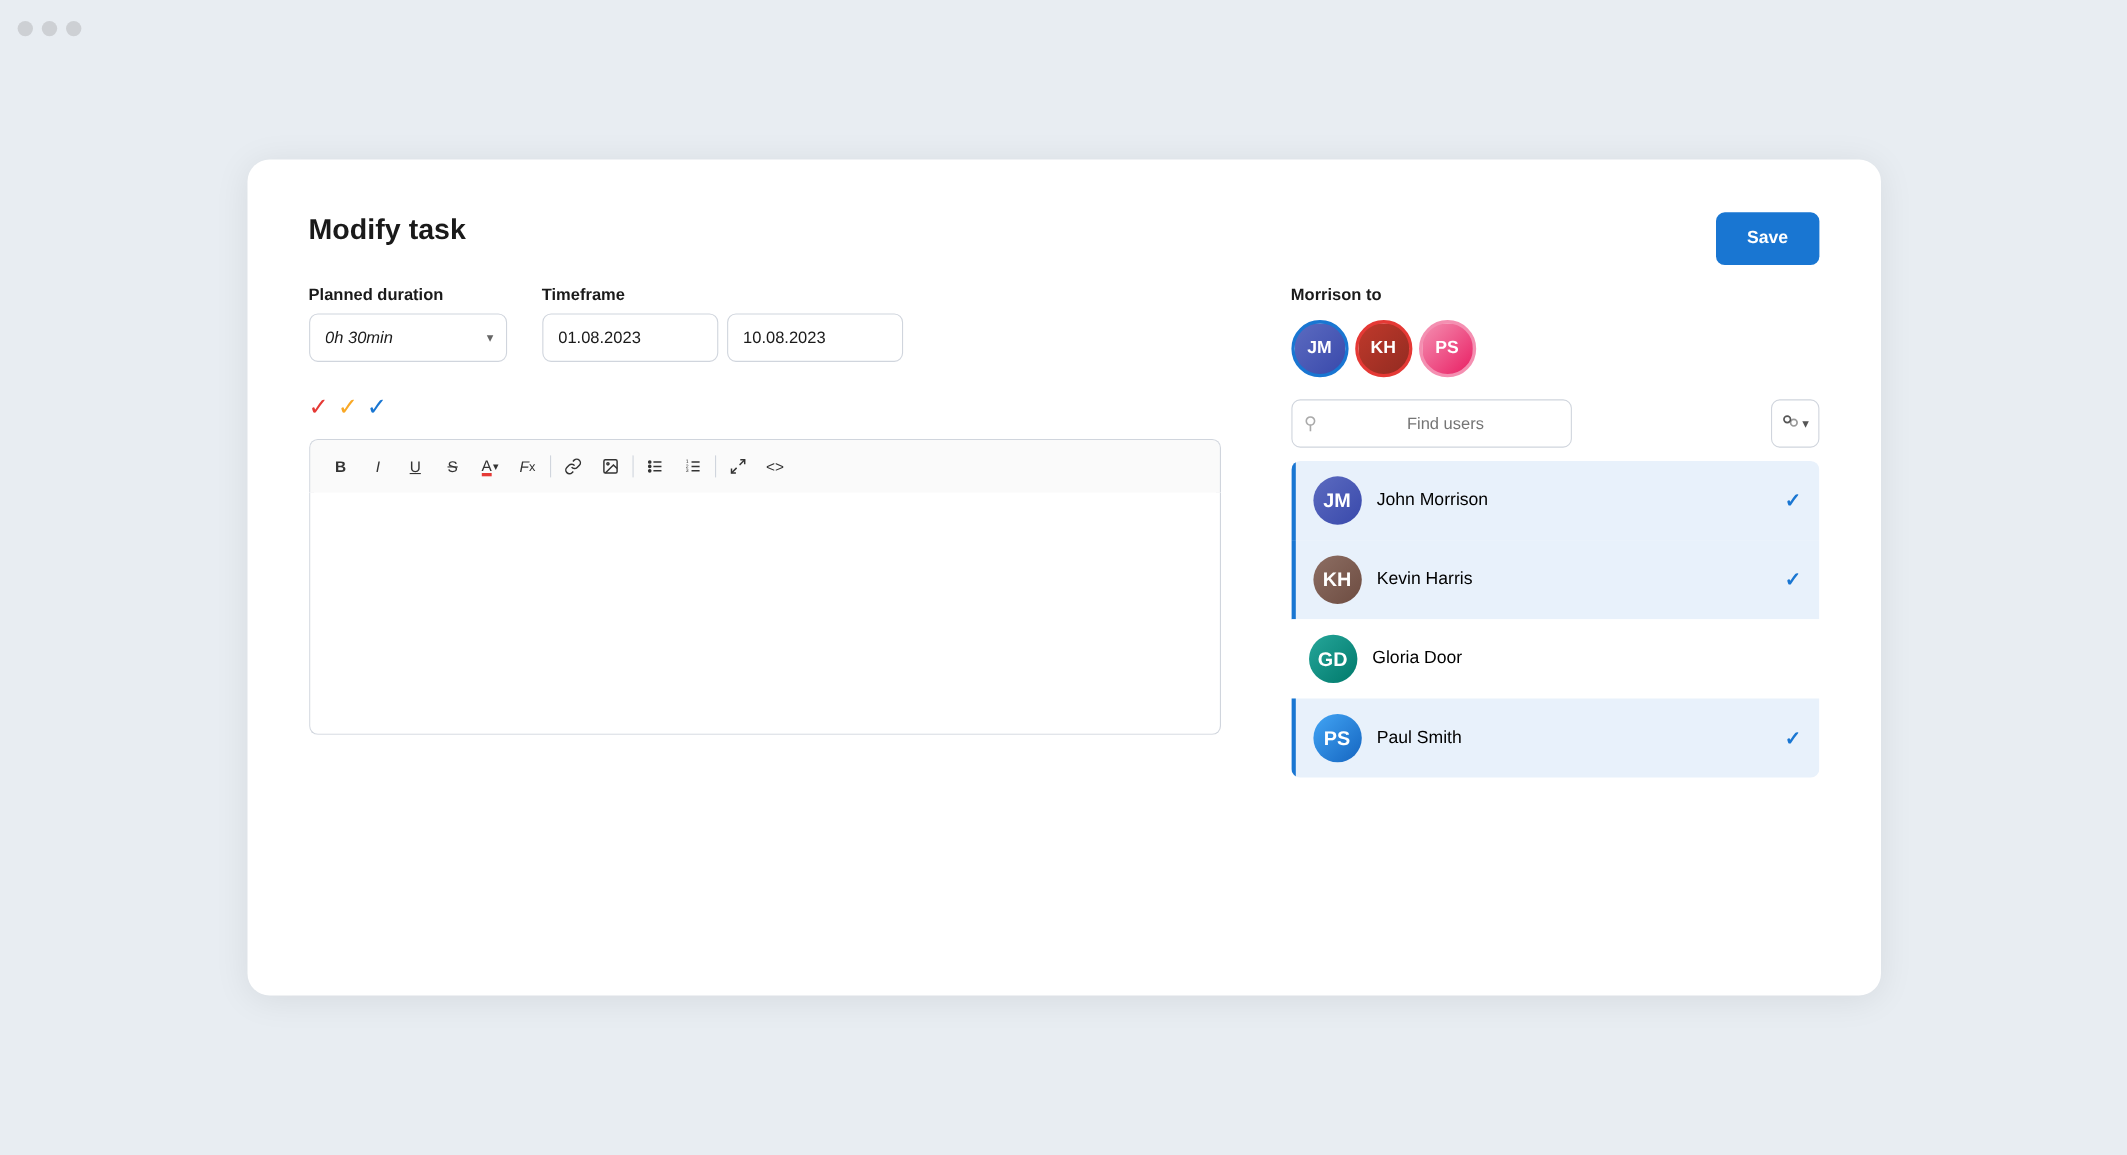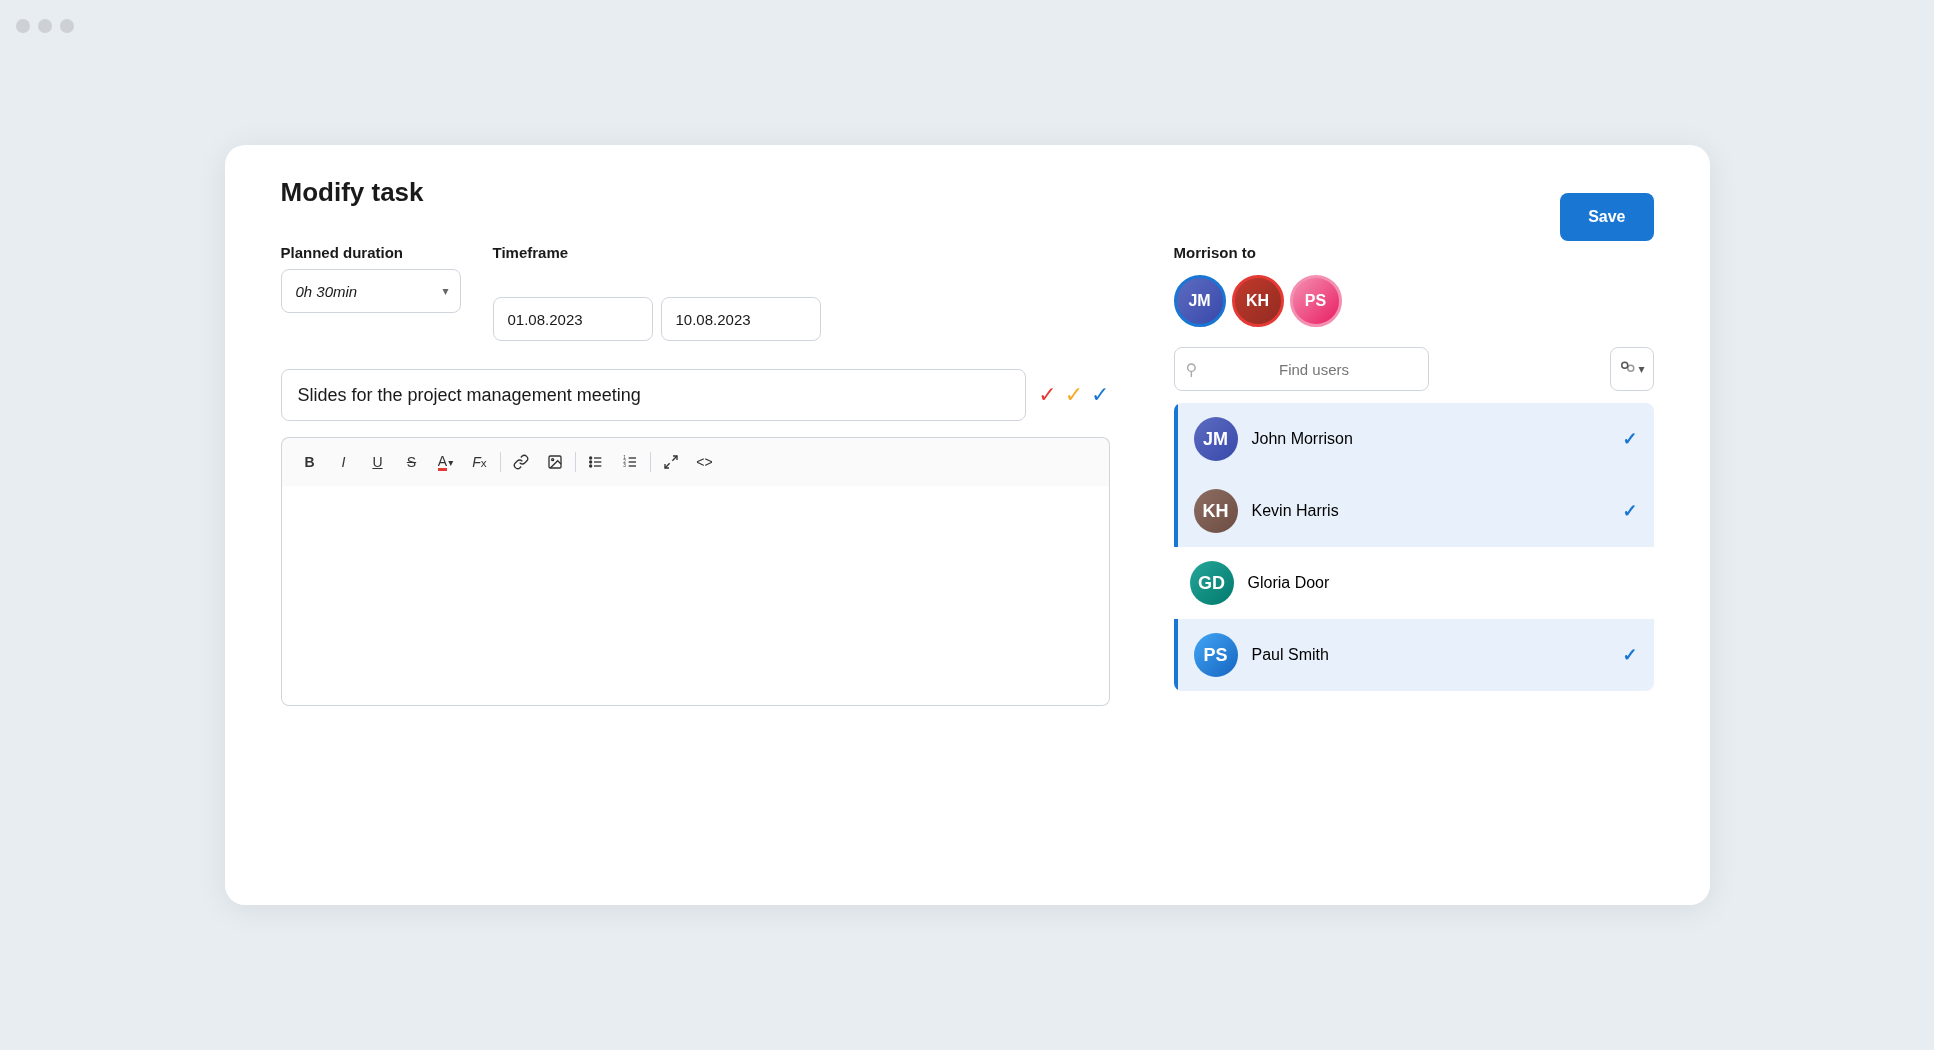--- a/index.html
+++ b/index.html
@@ -23,21 +23,21 @@
       gap: 8px;
     }
     .titlebar-dot {
       width: 14px; height: 14px;
       border-radius: 50%;
       background: #cdd0d4;
     }
     .modal {
       background: #fff;
       border-radius: 20px;
-      padding: 32px 56px;
+      padding: 48px 56px;
       width: 1485px;
       min-height: 760px;
       box-shadow: 0 4px 32px rgba(0,0,0,0.08);
       position: relative;
     }
     .modal-title {
       font-size: 26px;
       font-weight: 700;
       color: #1a1a1a;
       margin-bottom: 36px;
@@ -102,21 +102,20 @@
     }
     .date-input {
       height: 44px;
       border: 1.5px solid #d0d5dd;
       border-radius: 8px;
       padding: 0 14px;
       font-size: 15px;
       color: #1a1a1a;
       background: #fff;
       width: 160px;
-      margin-top: 28px;
     }
     .task-name-row {
       display: flex;
       align-items: center;
       gap: 12px;
       margin-bottom: 16px;
     }
     .task-name-input {
       flex: 1;
       height: 52px;
@@ -355,21 +354,20 @@
         <div class="field-group timeframe">
           <label class="field-label">Timeframe</label>
           <div class="timeframe-inputs">
             <input class="date-input" type="text" value="01.08.2023" style="">
             <input class="date-input" type="text" value="10.08.2023" style="">
           </div>
         </div>
       </div>
 
       <div class="task-name-row">
-        <input class="task-name-input" type="text" value="Slides for the project management meeting" style="">
         <div class="priority-icons">
           <span class="priority-icon priority-red">✓</span>
           <span class="priority-icon priority-yellow">✓</span>
           <span class="priority-icon priority-blue">✓</span>
         </div>
       </div>
 
       <div class="editor-toolbar">
         <button class="toolbar-btn bold">B</button>
         <button class="toolbar-btn italic">

